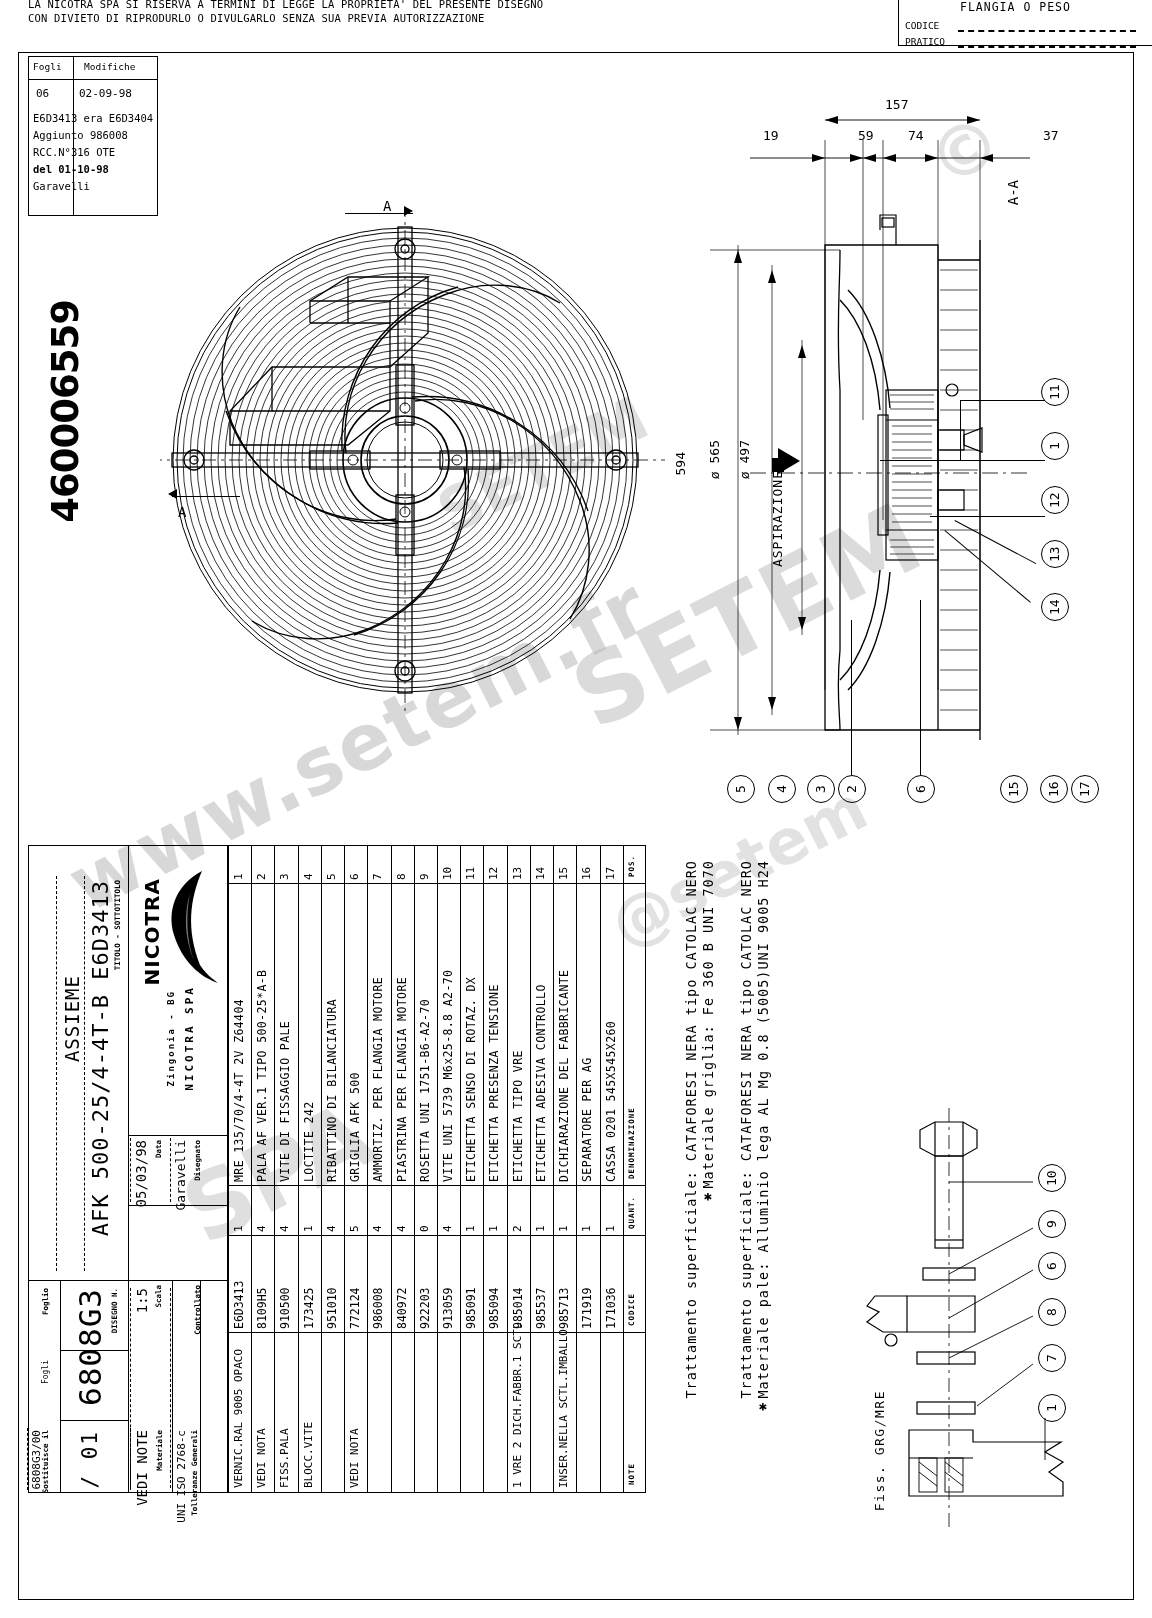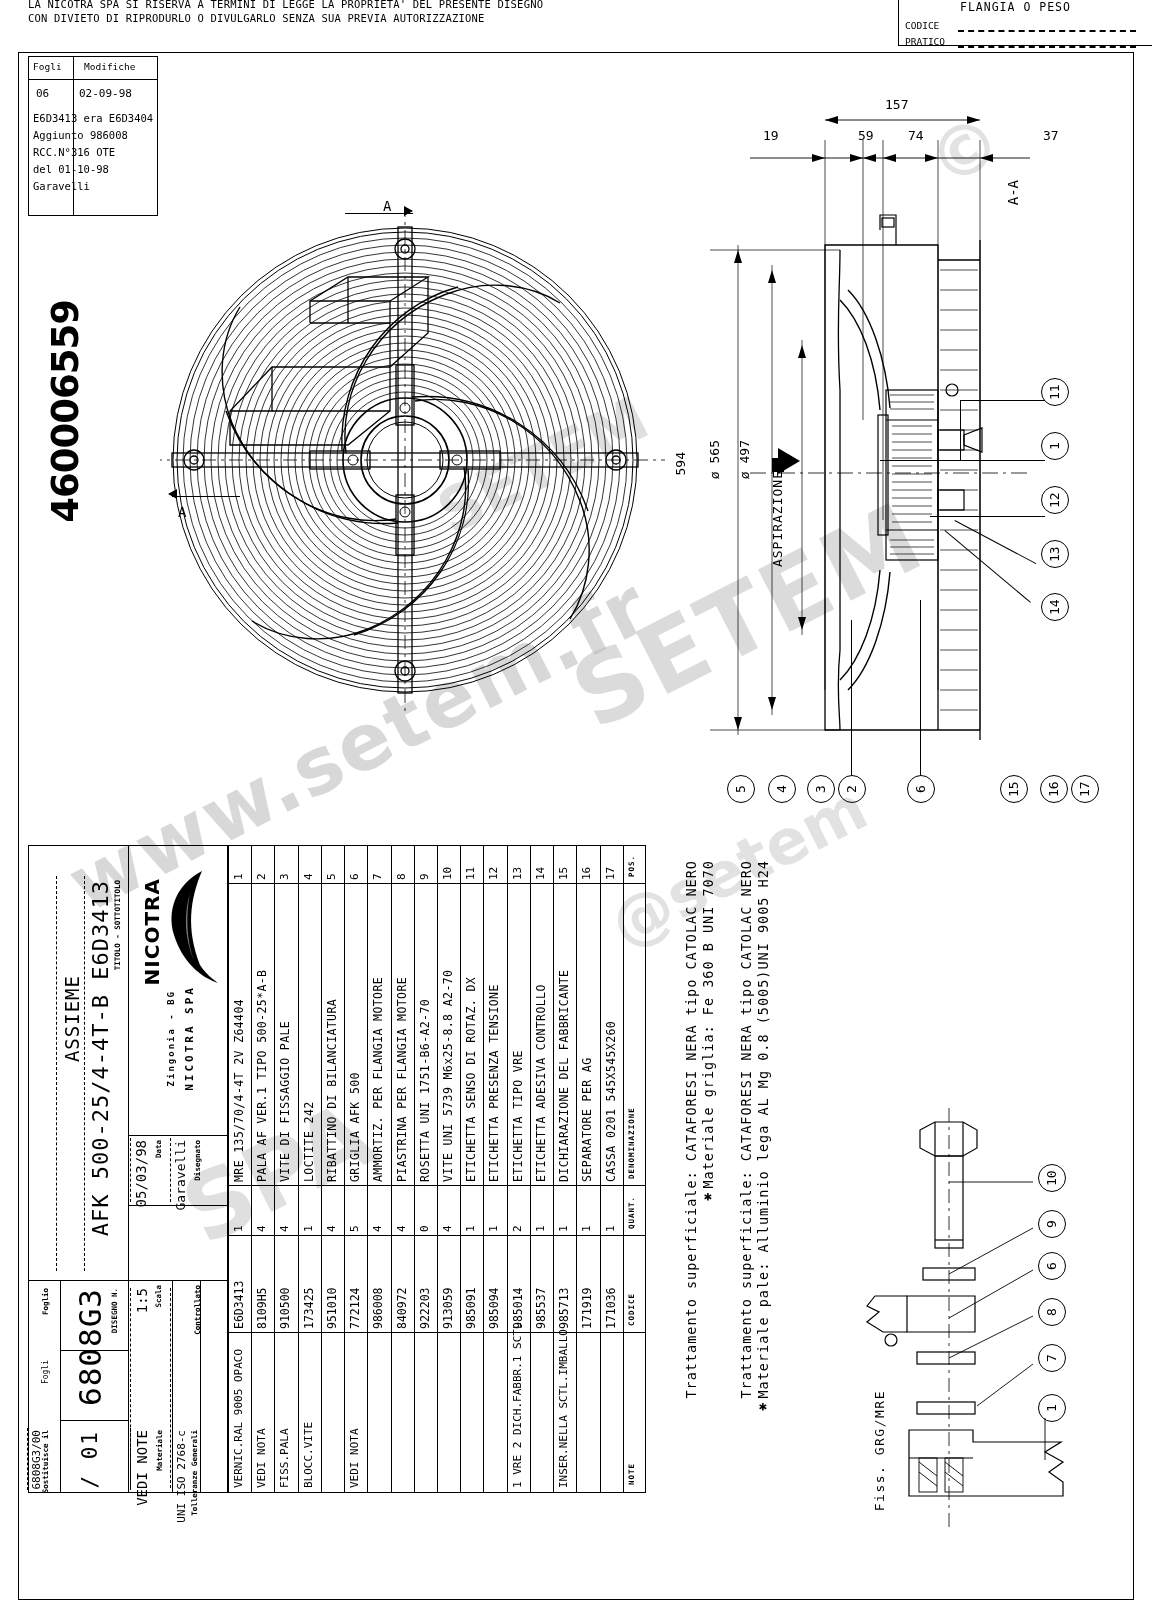--- a/index.html
+++ b/index.html
@@ -118,21 +118,21 @@
 <div id="rev-box" class="abs"></div>
 <div class="ln" id="rev-hdr-sep"></div>
 <div class="ln" id="rev-vsep"></div>
 <div class="abs" id="rev-ix-lbl">Fogli</div>
 <div class="abs" id="rev-mod-lbl">Modifiche</div>
 <div class="abs" id="rev-num">06</div>
 <div class="abs" id="rev-date">02-09-98</div>
 <div class="abs rev-line" style="top:112px;">E6D3413 era E6D3404</div>
 <div class="abs rev-line" style="top:129px;">Aggiunto 986008</div>
 <div class="abs rev-line" style="top:146px;">RCC.N°316   OTE</div>
-<div class="abs rev-line" style="top:163px;">del 01-10-98</div>
+<div class="abs rev-line" style="top:163px;font-weight:bold;">del 01-10-98</div>
 <div class="abs rev-line" style="top:180px;">Garavelli</div>
 
 <div class="abs vtxt180" id="bigpn">460006559</div>
 
 <div class="abs" id="fv">
 <svg width="510" height="500" viewBox="0 0 510 500">
   <g fill="none" stroke="#000" stroke-width="1">
 
     <circle cx="245" cy="245" r="232"></circle>
     <circle cx="245" cy="245" r="228"></circle>

